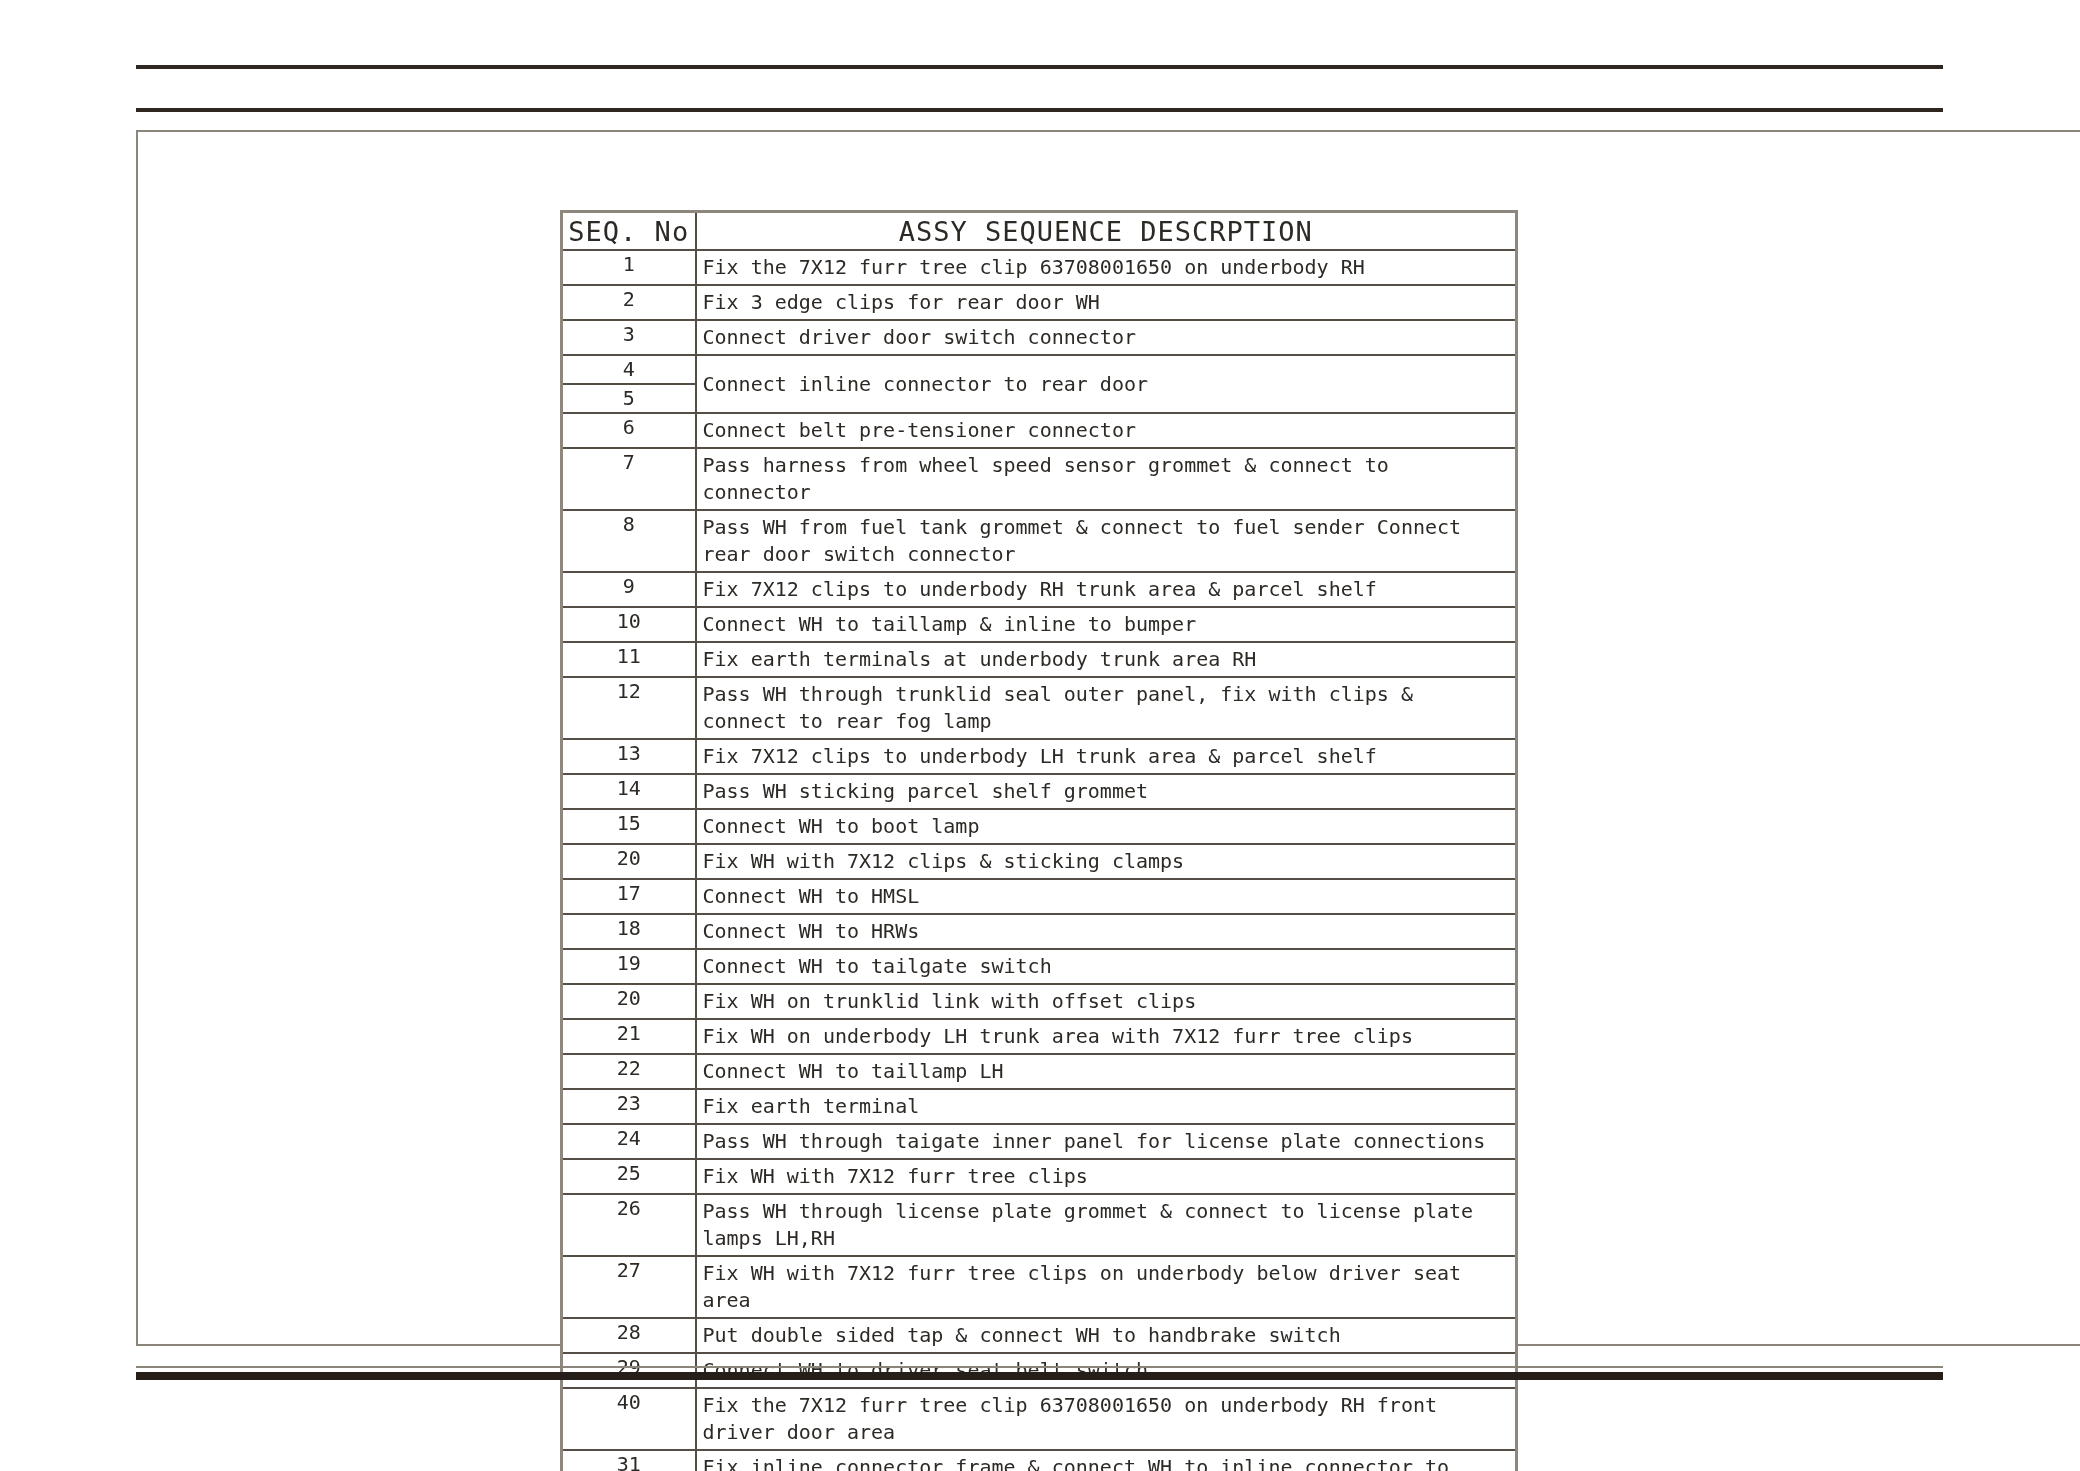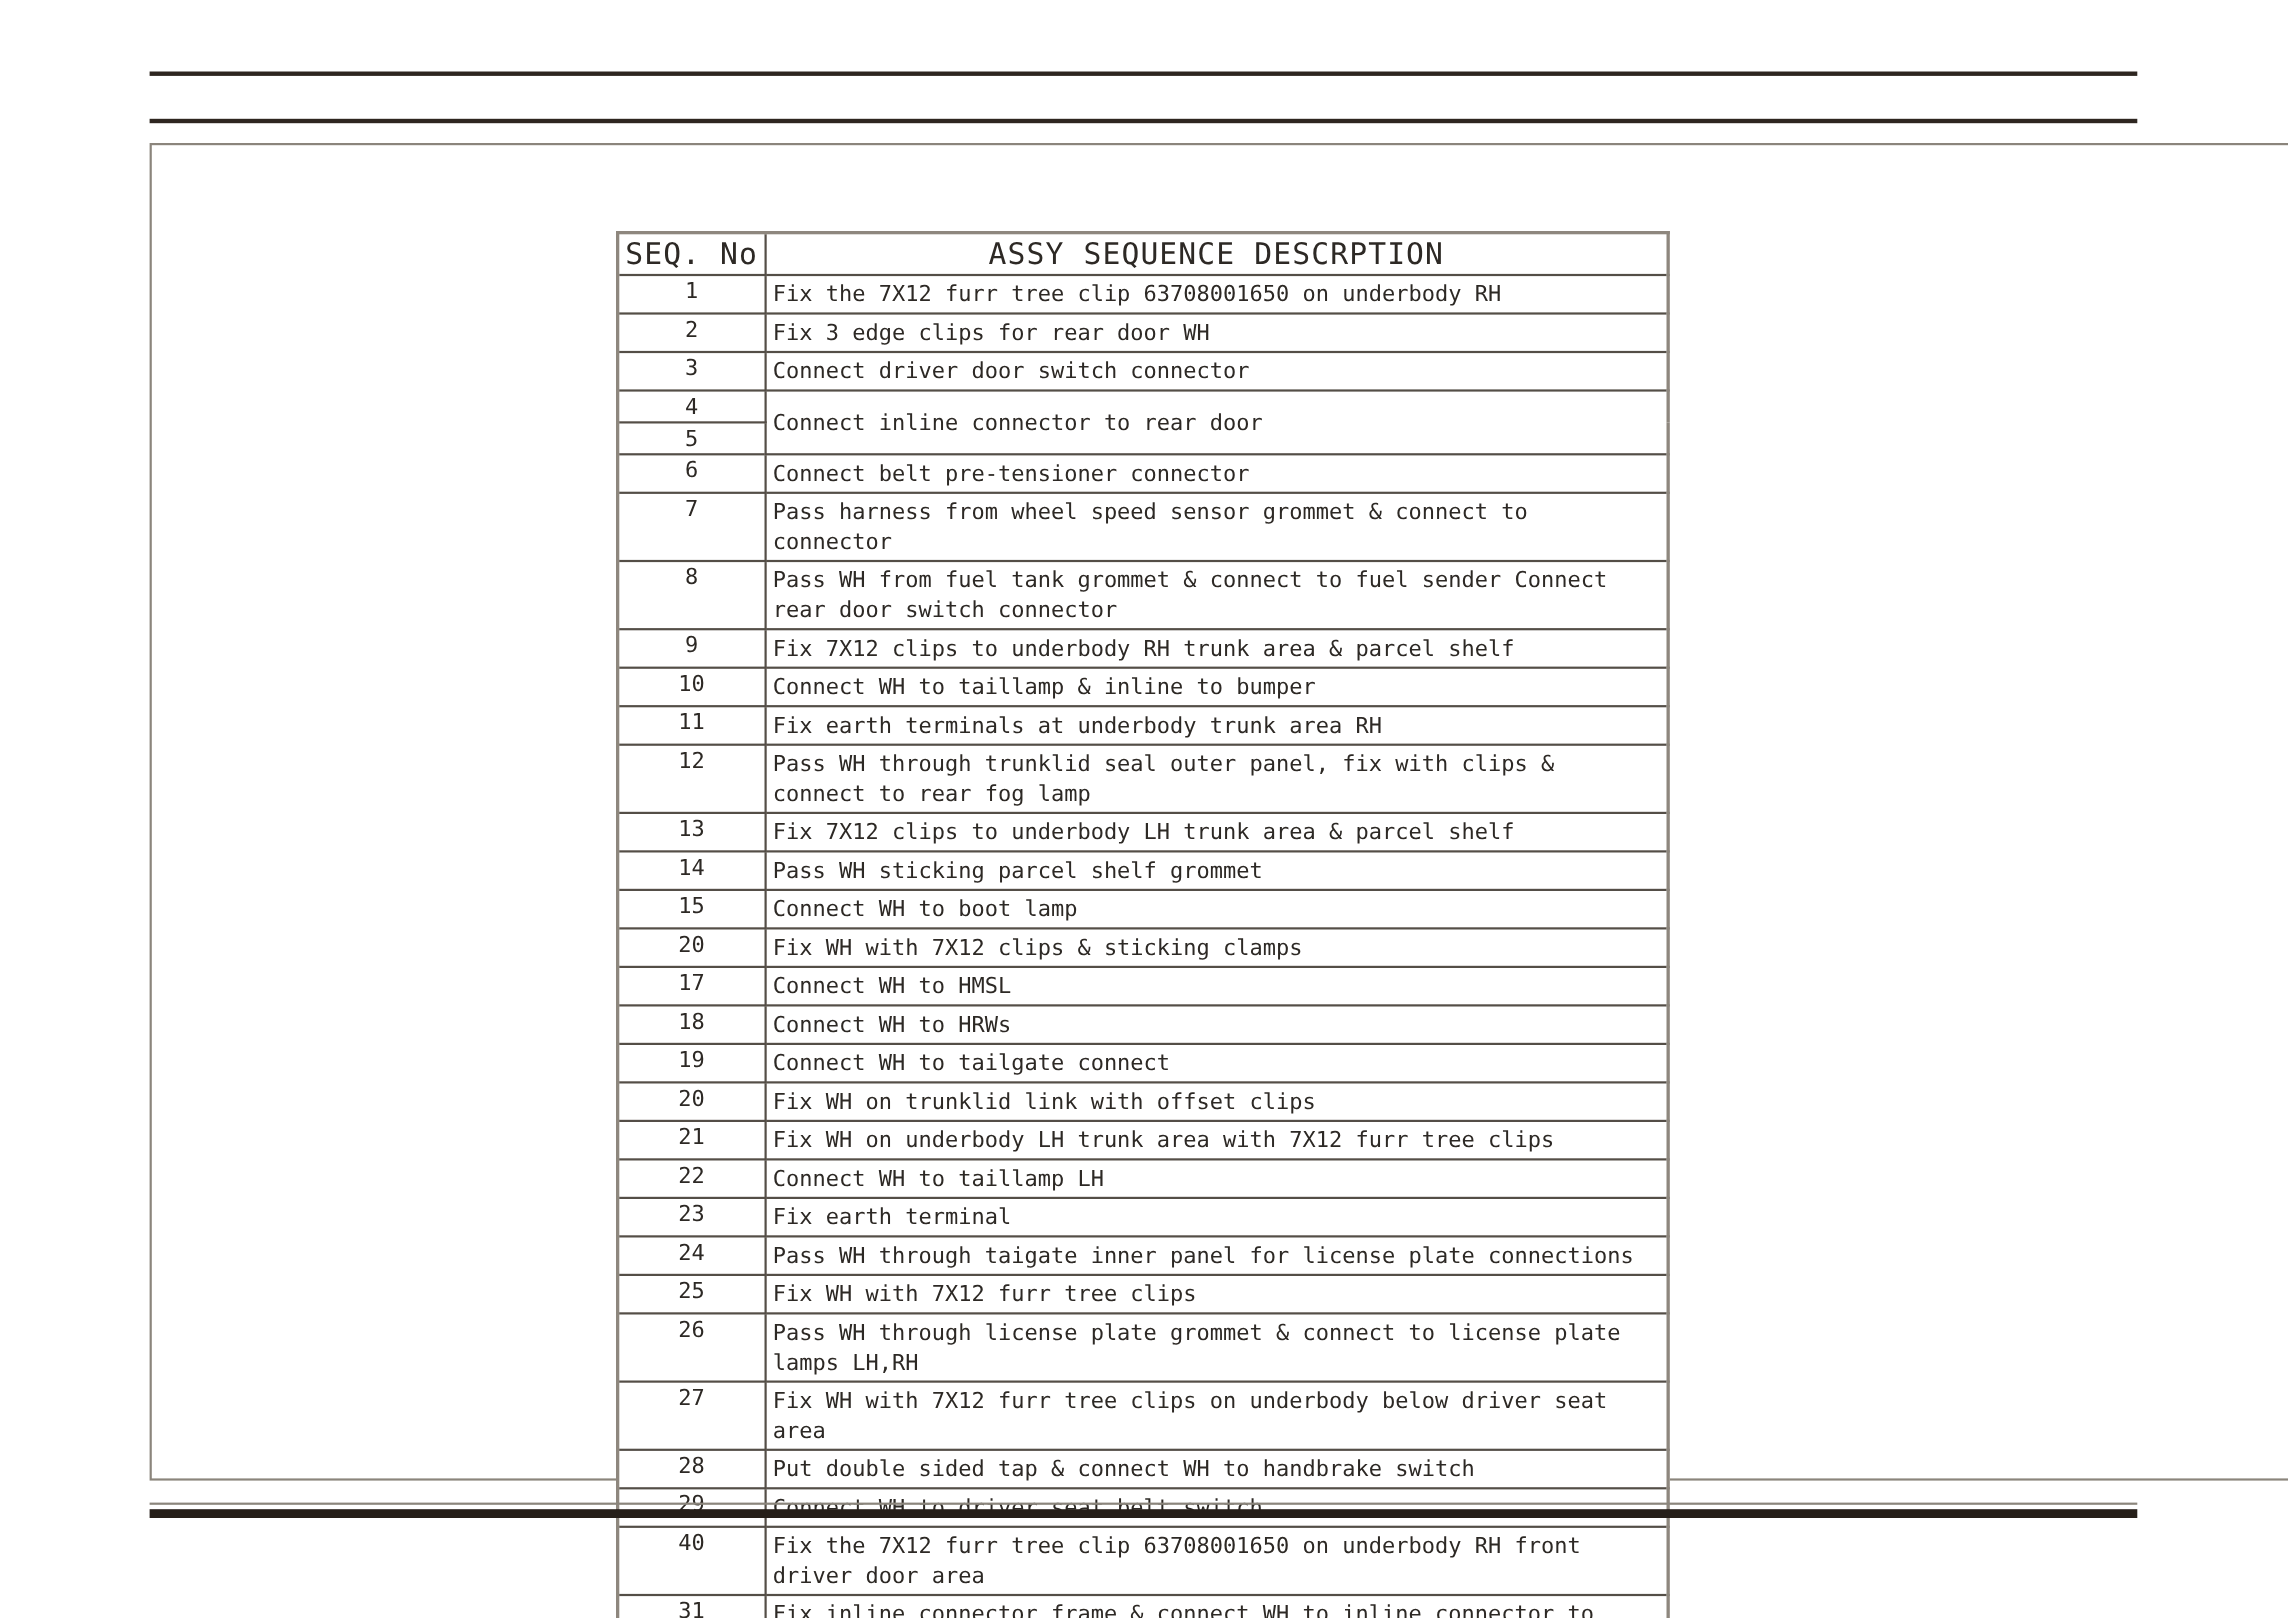--- a/index.html
+++ b/index.html
@@ -169,21 +169,21 @@
         <tr>
           <td class="seq">17</td>
           <td class="desc">Connect WH to HMSL</td>
         </tr>
         <tr>
           <td class="seq">18</td>
           <td class="desc">Connect WH to HRWs</td>
         </tr>
         <tr>
           <td class="seq">19</td>
-          <td class="desc">Connect WH to tailgate connect</td>
+          <td class="desc">Connect WH to tailgate switch</td>
         </tr>
         <tr>
           <td class="seq">20</td>
           <td class="desc">Fix WH on trunklid link with offset clips</td>
         </tr>
         <tr>
           <td class="seq">21</td>
           <td class="desc">Fix WH on underbody LH trunk area with 7X12 furr tree clips</td>
         </tr>
         <tr>

